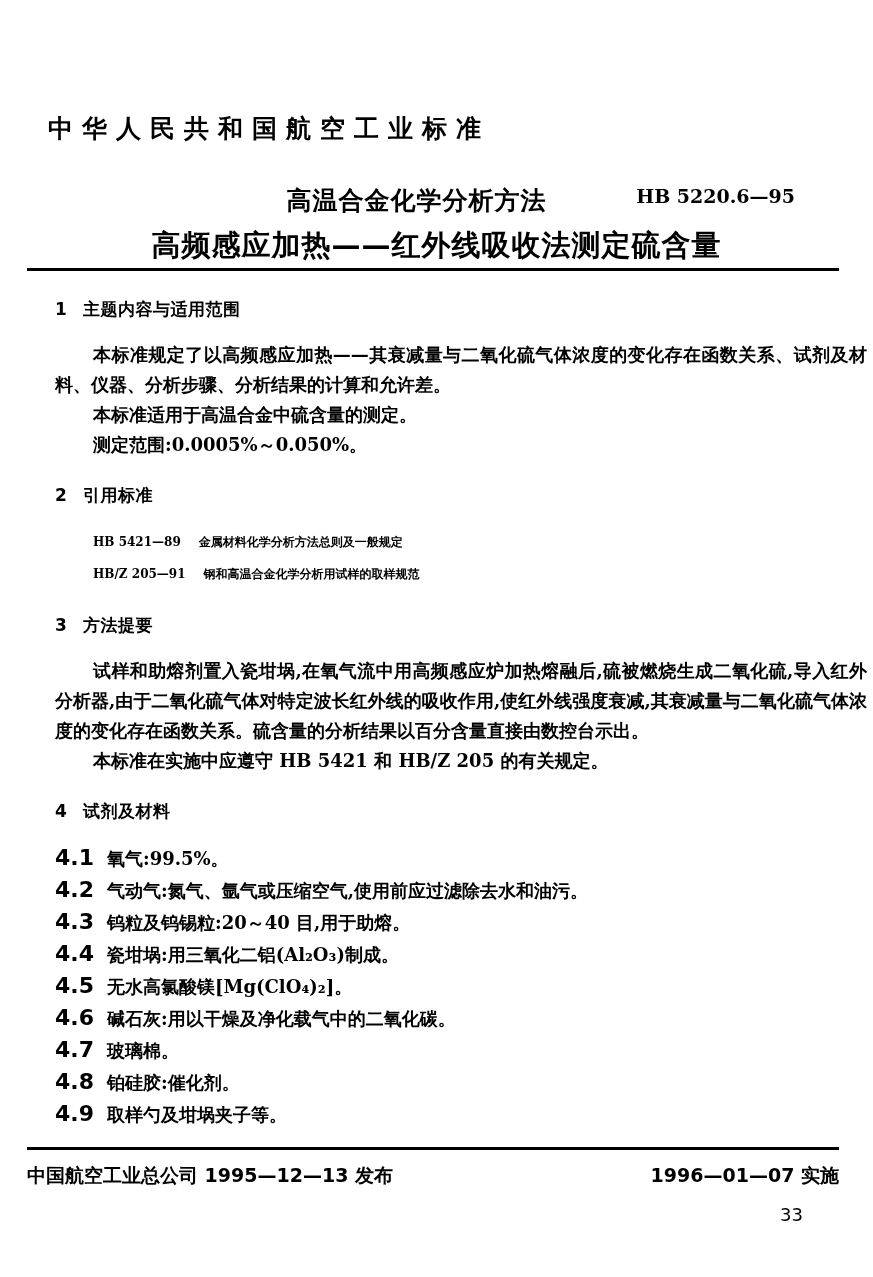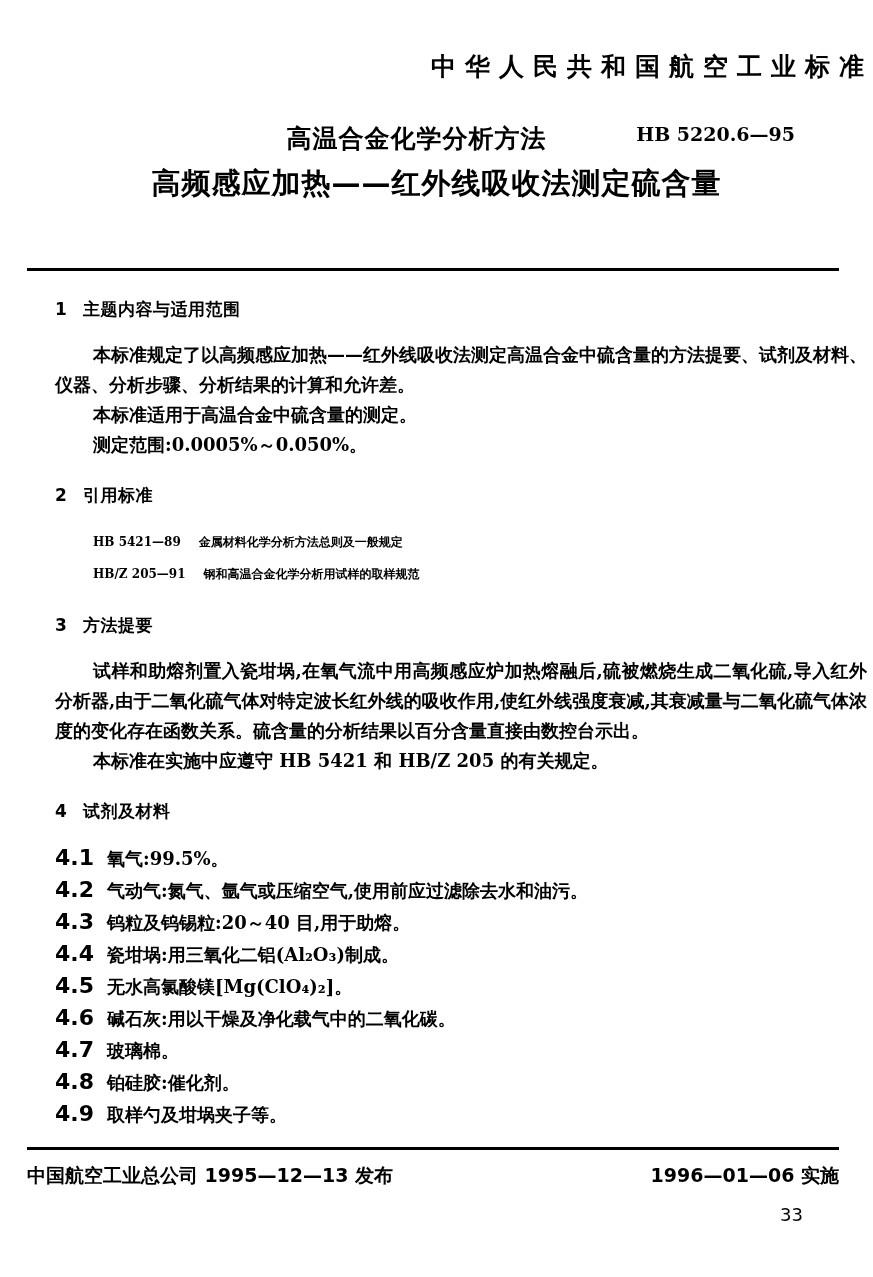--- a/index.html
+++ b/index.html
@@ -13,26 +13,26 @@
     height: 1277px;
     background: #ffffff;
     color: #000000;
     font-family: "Liberation Serif", "DejaVu Serif", serif;
     overflow: hidden;
     box-sizing: border-box;
   }
 
   
   .doc-header {
-    text-align: right;
+    text-align: left;
     font-family: "DejaVu Sans", "Liberation Sans", sans-serif;
     font-weight: bold;
     font-size: 25px;
     letter-spacing: 9px;
-    padding-top: 50px;
+    padding-top: 112px;
     text-indent: 9px;
     margin-left: 39px;
   }
 
   .title-block {
     position: relative;
     margin-top: 34px;
     height: 100px;
   }
   .title-line {
@@ -176,21 +176,21 @@
   </div>
 
   <div class="rule rule-top"></div>
 
   <div class="content">
 
     <h2 class="section">
       <span class="num">1</span><span>主题内容与适用范围</span>
     </h2>
     <div class="gap-md"></div>
-    <p class="para indent">本标准规定了以高频感应加热——红外线吸收法测定高温合金中硫含量的方法提要、试剂及材料、仪器、分析步骤、分析结果的计算和允许差。</p>
+    <p class="para indent">本标准规定了以高频感应加热——其衰减量与二氧化硫气体浓度的变化存在函数关系、试剂及材料、仪器、分析步骤、分析结果的计算和允许差。</p>
     <p class="para indent">本标准适用于高温合金中硫含量的测定。</p>
     <p class="para indent">测定范围:0.0005%～0.050%。</p>
 
     <div class="gap-lg"></div>
 
     <h2 class="section">
       <span class="num">2</span><span>引用标准</span>
     </h2>
     <div class="gap-md"></div>
     <div class="ref-line">
@@ -243,18 +243,18 @@
     <div class="item-line">
       <span class="inum">4.9</span><span>取样勺及坩埚夹子等。</span>
     </div>
 
   </div>
 
   <div class="rule rule-bottom"></div>
 
   <div class="footer">
     <span>中国航空工业总公司 1995—12—13 发布</span>
-    <span>1996—01—06 实施</span>
+    <span>1996—01—07 实施</span>
   </div>
 
   <div class="page-number">33</div>
 
 </div>
 
 </body></html>

